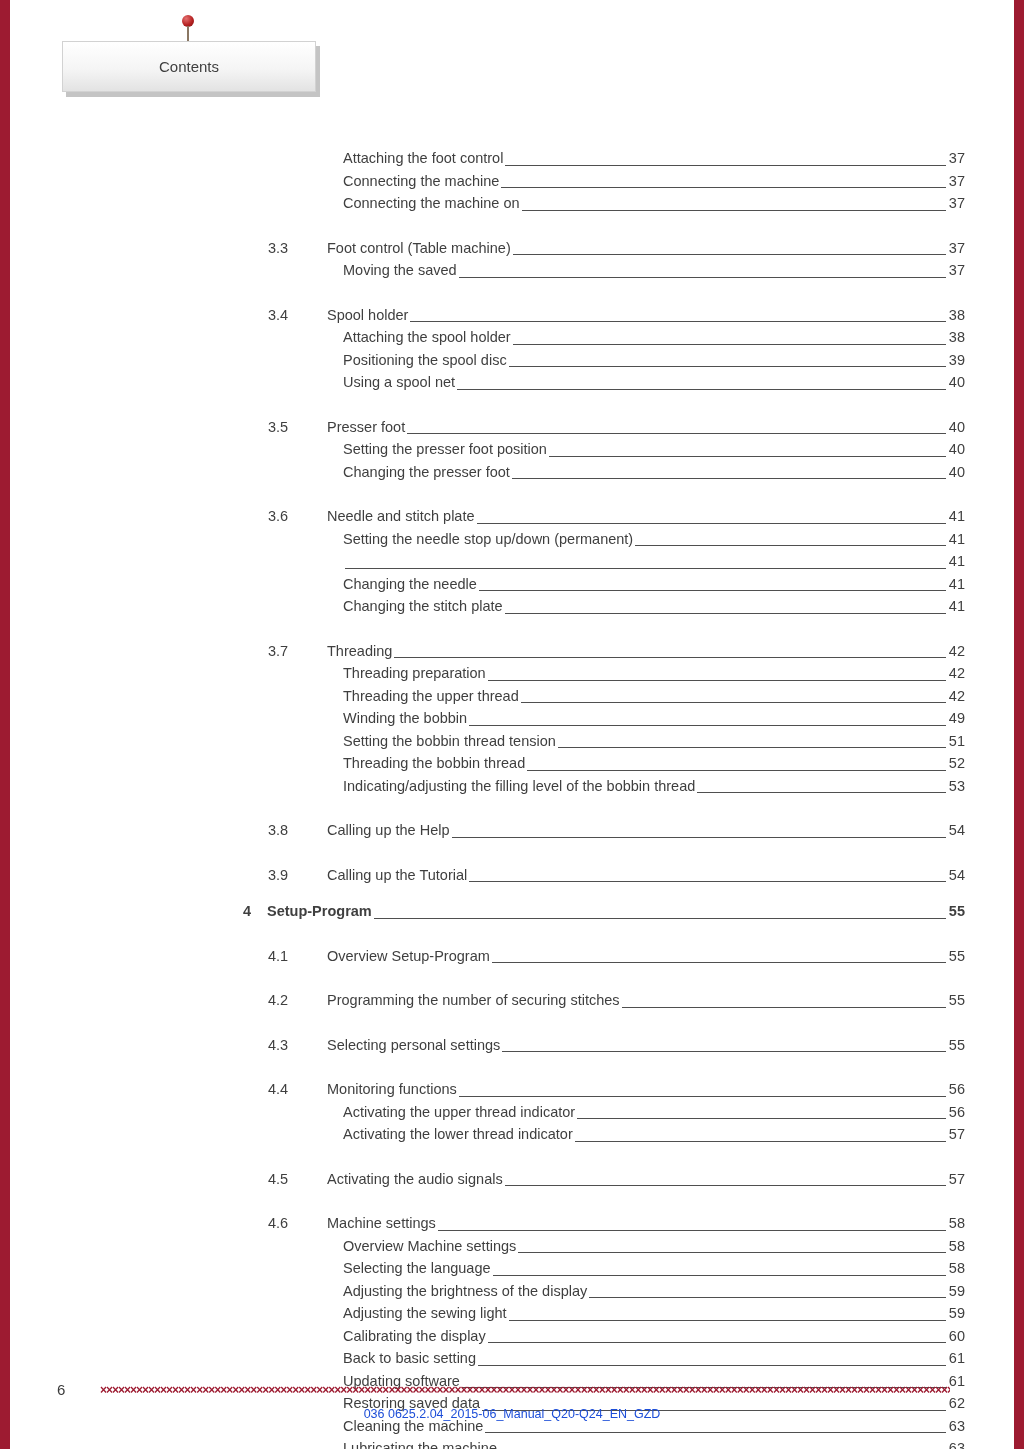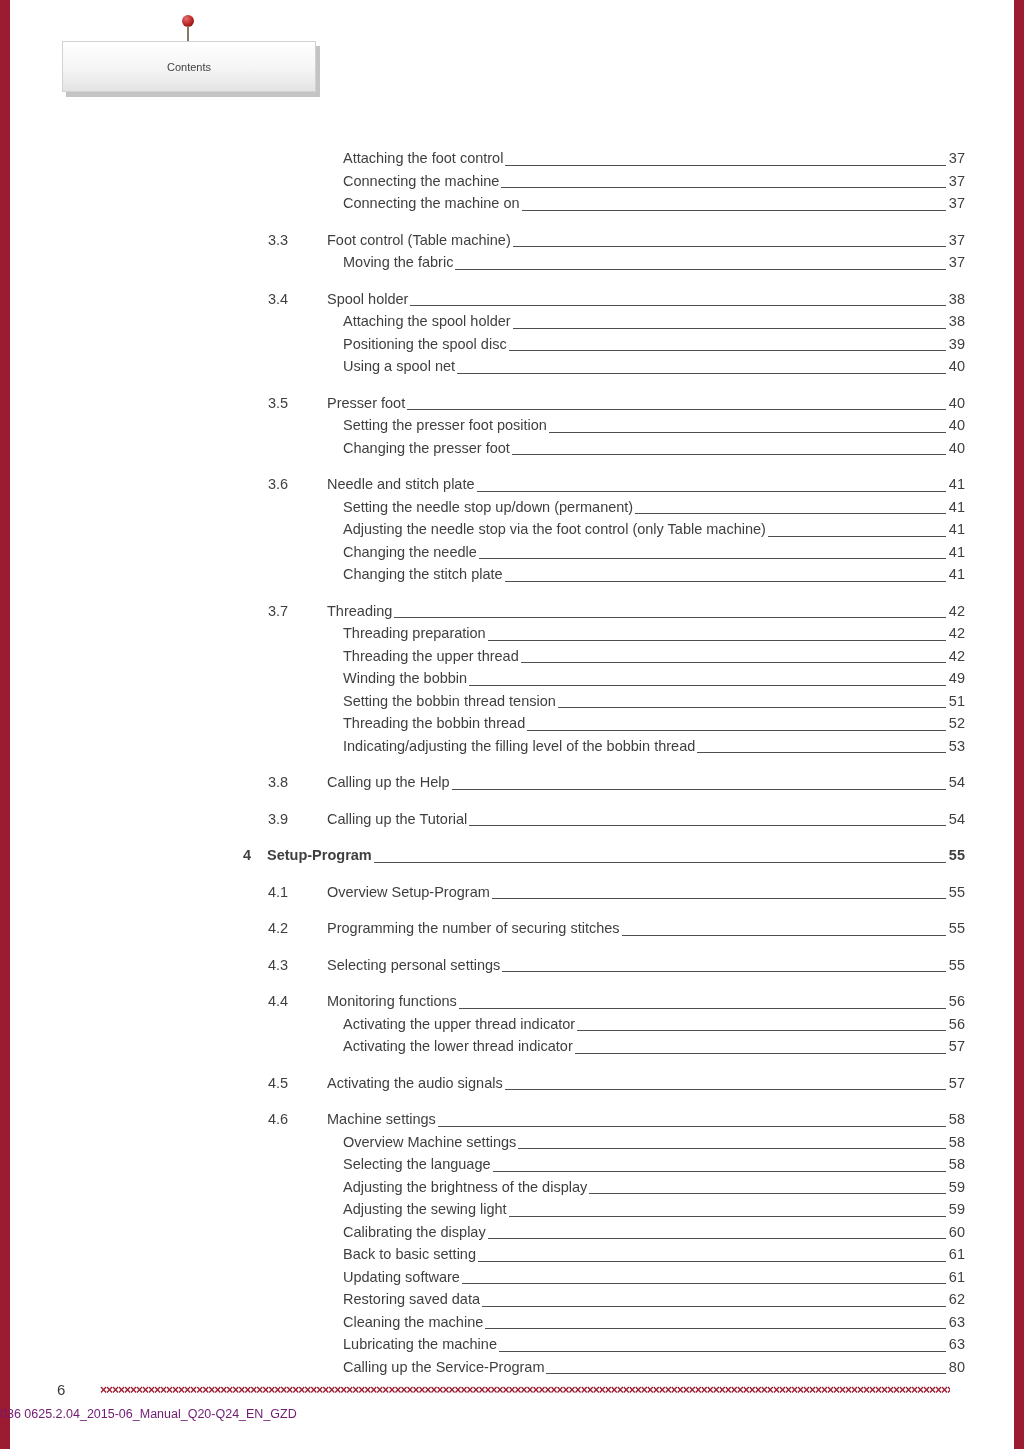--- a/index.html
+++ b/index.html
@@ -33,21 +33,21 @@
     left: 62px;
     top: 41px;
     width: 252px;
     height: 49px;
     background: linear-gradient(180deg, #ffffff 0%, #f5f5f5 55%, #e3e3e3 100%);
     border: 1px solid #d2d2d2;
     box-shadow: 4px 5px 0 rgba(125,125,125,0.45);
     display: flex;
     align-items: center;
     justify-content: center;
-    font-size: 11px;
+    font-size: 15px;
     color: #3f3f3f;
   }
   .pin {
     position: absolute;
     left: 118px;
     top: -27px;
     width: 14px;
     text-align: center;
   }
   .pin-ball {
@@ -75,21 +75,21 @@
   .row {
     display: flex;
     align-items: baseline;
     line-height: 22.5px;
   }
   .row .num   { flex: none; }
   .row .title { flex: none; white-space: nowrap; }
   .row .pagenum { flex: none; }
   .row.chapter { margin-top: 14px; font-weight: bold; }
   .row.chapter .num { width: 24px; }
-  .row.section { margin-top: 14px; padding-left: 25px; }
+  .row.section { margin-top: 22px; padding-left: 25px; }
   .row.section .num { width: 59px; }
   .row.sub { padding-left: 100px; }
   .leader {
     flex: 1 1 auto;
     min-width: 10px;
     border-bottom: 1px solid #4f4f4f;
     align-self: flex-end;
     margin: 0 3px 4px 2px;
     height: 0;
   }
@@ -114,22 +114,23 @@
     font-size: 12px;
     line-height: 14px;
     font-weight: bold;
     letter-spacing: -1px;
   }
   .footer-text {
     position: absolute;
     left: 0;
     top: 1407px;
     width: 100%;
+    text-align: center;
     font-size: 12.5px;
-    color: #701a75;
+    color: #1d4ed8;
   }
 </style>
 </head>
 <body>
 
 <div class="side-bar left"></div>
 <div class="side-bar right"></div>
 
 <div class="contents-tab">
   <div class="pin">
@@ -155,21 +156,21 @@
       <span class="leader"></span>
       <span class="pagenum">37</span>
     </div>
     <div class="row section">
       <span class="num">3.3</span>
       <span class="title">Foot control (Table machine)</span>
       <span class="leader"></span>
       <span class="pagenum">37</span>
     </div>
     <div class="row sub">
-      <span class="title">Moving the fabric</span>
+      <span class="title">Moving the saved</span>
       <span class="leader"></span>
       <span class="pagenum">37</span>
     </div>
     <div class="row section">
       <span class="num">3.4</span>
       <span class="title">Spool holder</span>
       <span class="leader"></span>
       <span class="pagenum">38</span>
     </div>
     <div class="row sub">
@@ -208,21 +209,20 @@
       <span class="title">Needle and stitch plate</span>
       <span class="leader"></span>
       <span class="pagenum">41</span>
     </div>
     <div class="row sub">
       <span class="title">Setting the needle stop up/down (permanent)</span>
       <span class="leader"></span>
       <span class="pagenum">41</span>
     </div>
     <div class="row sub">
-      <span class="title">Adjusting the needle stop via the foot control (only Table machine)</span>
       <span class="leader"></span>
       <span class="pagenum">41</span>
     </div>
     <div class="row sub">
       <span class="title">Changing the needle</span>
       <span class="leader"></span>
       <span class="pagenum">41</span>
     </div>
     <div class="row sub">
       <span class="title">Changing the stitch plate</span>

